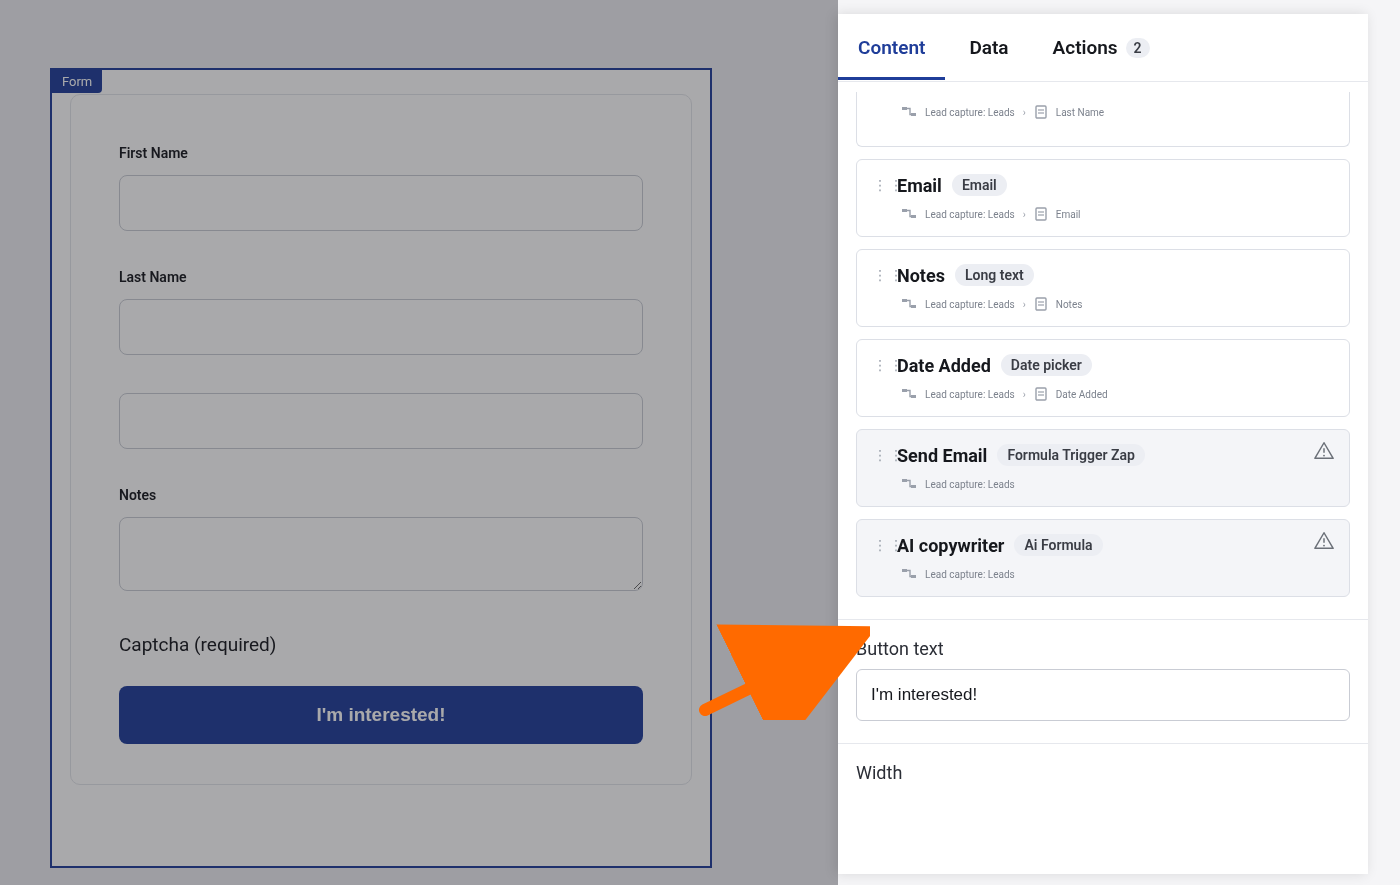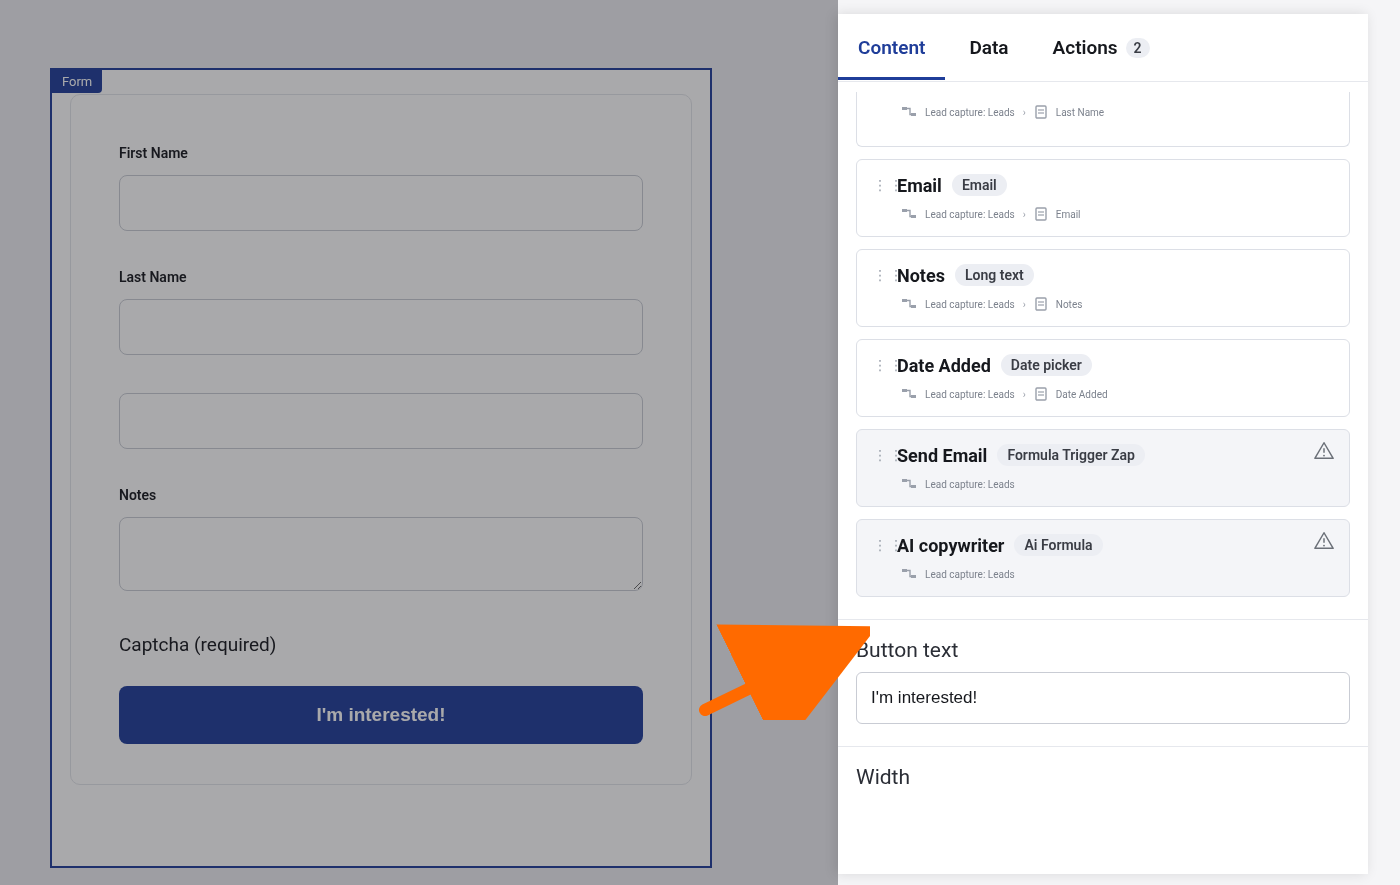--- a/index.html
+++ b/index.html
@@ -240,21 +240,21 @@
     margin-top: 4px;
   }
 
   .section-divider {
     margin: 22px -18px 0 -18px;
     border-top: 1px solid #e6e8ed;
     padding: 18px 18px 0 18px;
   }
 
   .prop-label {
-    font-size: 21px;
+    font-size: 18px;
     color: #2b2e36;
     margin-bottom: 10px;
     display: block;
   }
   .prop-input {
     width: 100%;
     height: 52px;
     border: 1px solid #c9ccd4;
     border-radius: 6px;
     padding: 0 14px;

